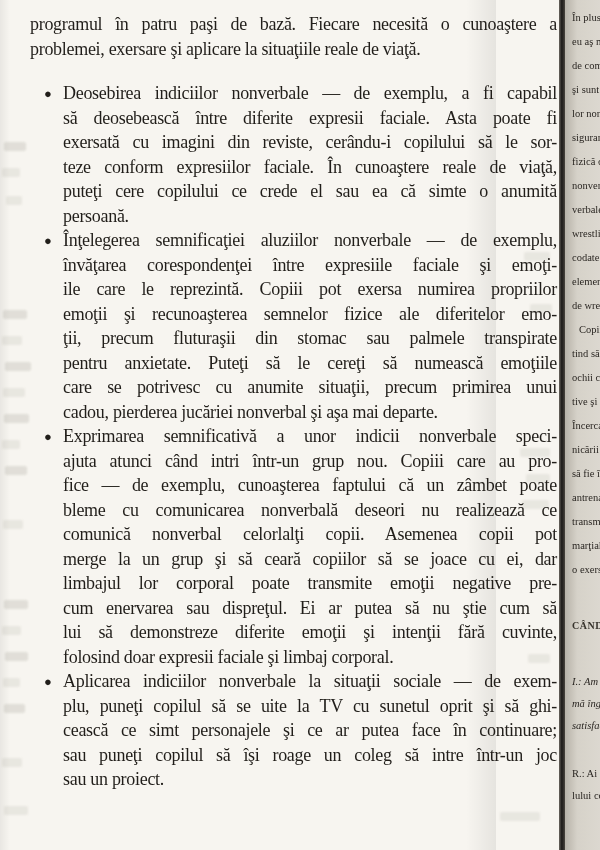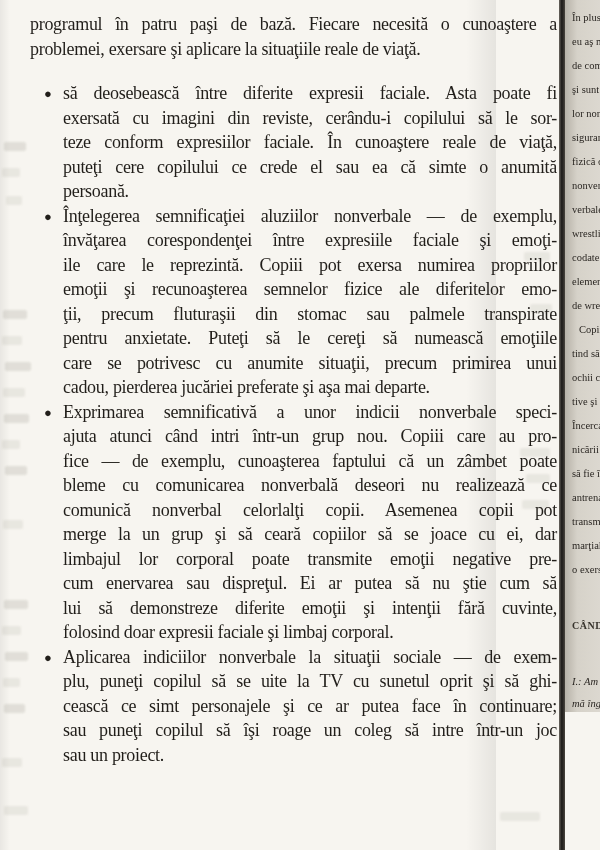--- a/index.html
+++ b/index.html
@@ -29,21 +29,21 @@
     position:absolute;left:14px;top:1px;font-size:13px;line-height:24.5px;
     color:var(--text,#211e1a);
   }
   
   .spine{
     position:absolute;left:559px;top:0;width:6px;height:850px;
     background:linear-gradient(90deg,#6b6760 0%,#1d1b18 45%,#2e2b27 70%,#4a463f 100%);
   }
   
   .right-page{
-    position:absolute;left:565px;top:0;width:35px;height:712px;overflow:hidden;
+    position:absolute;left:565px;top:0;width:35px;height:850px;overflow:hidden;
     background:linear-gradient(90deg,#b7b2a8 0%,#d6d2c9 35%,var(--right-page-bg,#dcd8d0) 100%);
     color:var(--right-page-text,#2a2622);
   }
   .rcol{position:absolute;left:7px;top:6px;width:60px;font-size:10.5px;}
   .rline{line-height:24px;white-space:nowrap;text-align:left;}
   .rcol .rline:nth-child(14){text-indent:7px;}
   .rheading{
     margin-top:38px;font-size:10px;font-weight:bold;letter-spacing:.5px;
     color:#37332c;white-space:nowrap;
   }
@@ -93,38 +93,39 @@
   <div class="text-col">
     <div class="intro">
         <div class="line">programul în patru paşi de bază. Fiecare necesită o cunoaştere a</div>
         <div class="line para-end">problemei, exersare şi aplicare la situaţiile reale de viaţă.</div>
       </div>
 
     <div class="bullet-list">
       <div class="bullet">
         <span class="marker">●</span>
         <div>
+            <div class="line">Deosebirea indiciilor nonverbale — de exemplu, a fi capabil</div>
             <div class="line">să deosebească între diferite expresii faciale. Asta poate fi</div>
             <div class="line">exersată cu imagini din reviste, cerându-i copilului să le sor-</div>
             <div class="line">teze conform expresiilor faciale. În cunoaştere reale de viaţă,</div>
             <div class="line">puteţi cere copilului ce crede el sau ea că simte o anumită</div>
             <div class="line para-end">persoană.</div>
           </div>
       </div>
       <div class="bullet">
         <span class="marker">●</span>
         <div>
             <div class="line">Înţelegerea semnificaţiei aluziilor nonverbale — de exemplu,</div>
             <div class="line">învăţarea corespondenţei între expresiile faciale şi emoţi-</div>
             <div class="line">ile care le reprezintă. Copiii pot exersa numirea propriilor</div>
             <div class="line">emoţii şi recunoaşterea semnelor fizice ale diferitelor emo-</div>
             <div class="line">ţii, precum fluturaşii din stomac sau palmele transpirate</div>
             <div class="line">pentru anxietate. Puteţi să le cereţi să numească emoţiile</div>
             <div class="line">care se potrivesc cu anumite situaţii, precum primirea unui</div>
-            <div class="line para-end">cadou, pierderea jucăriei preferate şi aşa mai departe.</div>
+            <div class="line para-end">cadou, pierderea jucăriei nonverbal şi aşa mai departe.</div>
           </div>
       </div>
       <div class="bullet">
         <span class="marker">●</span>
         <div>
             <div class="line">Exprimarea semnificativă a unor indicii nonverbale speci-</div>
             <div class="line">ajuta atunci când intri într-un grup nou. Copiii care au pro-</div>
             <div class="line">fice — de exemplu, cunoaşterea faptului că un zâmbet poate</div>
             <div class="line">bleme cu comunicarea nonverbală deseori nu realizează ce</div>
             <div class="line">comunică nonverbal celorlalţi copii. Asemenea copii pot</div>

